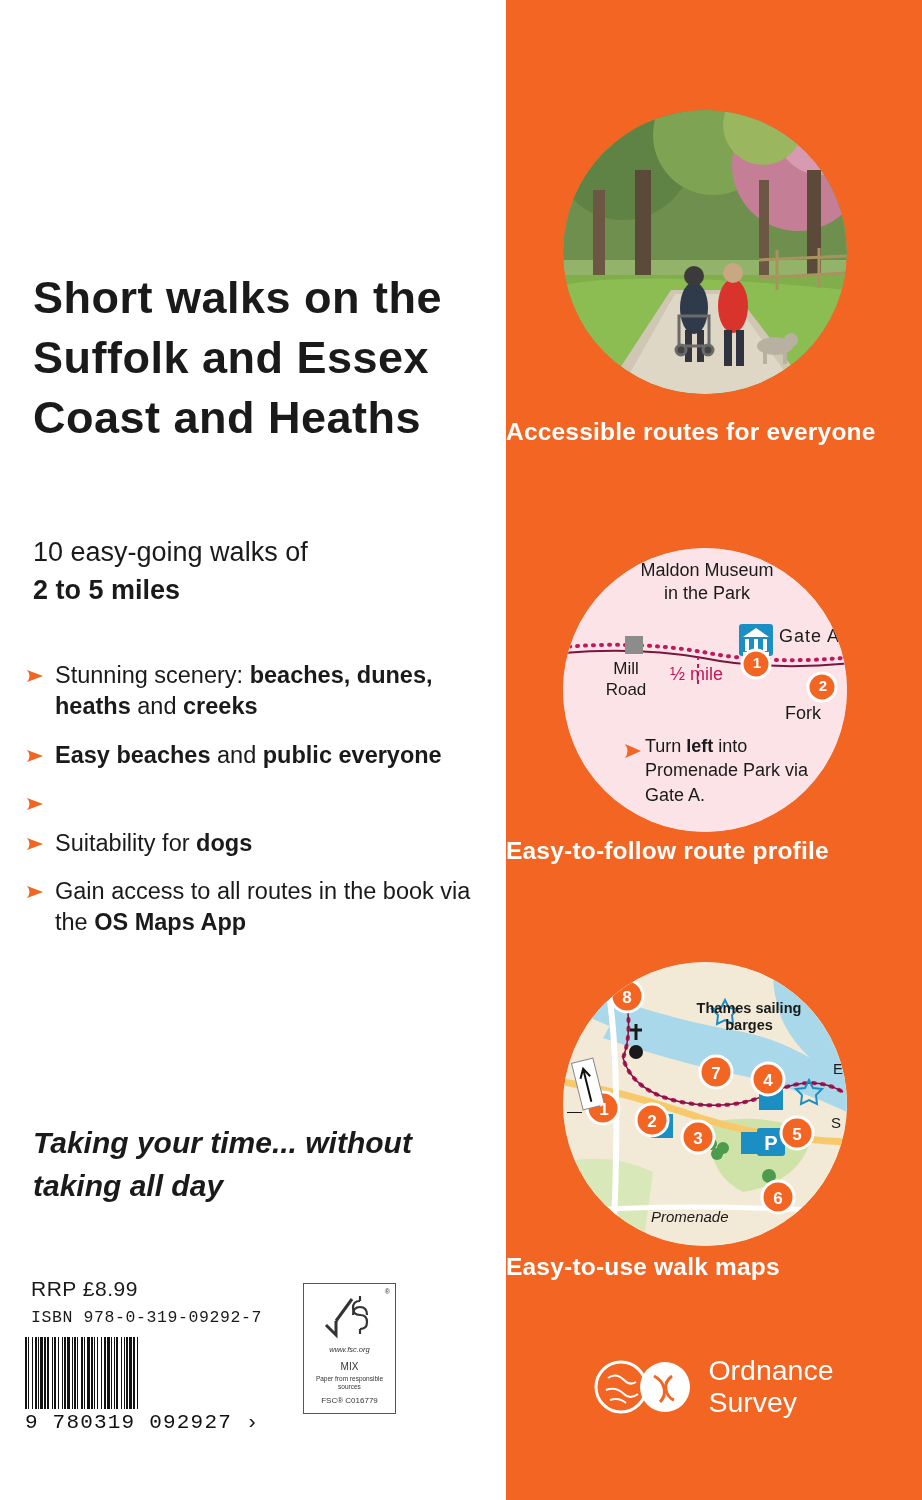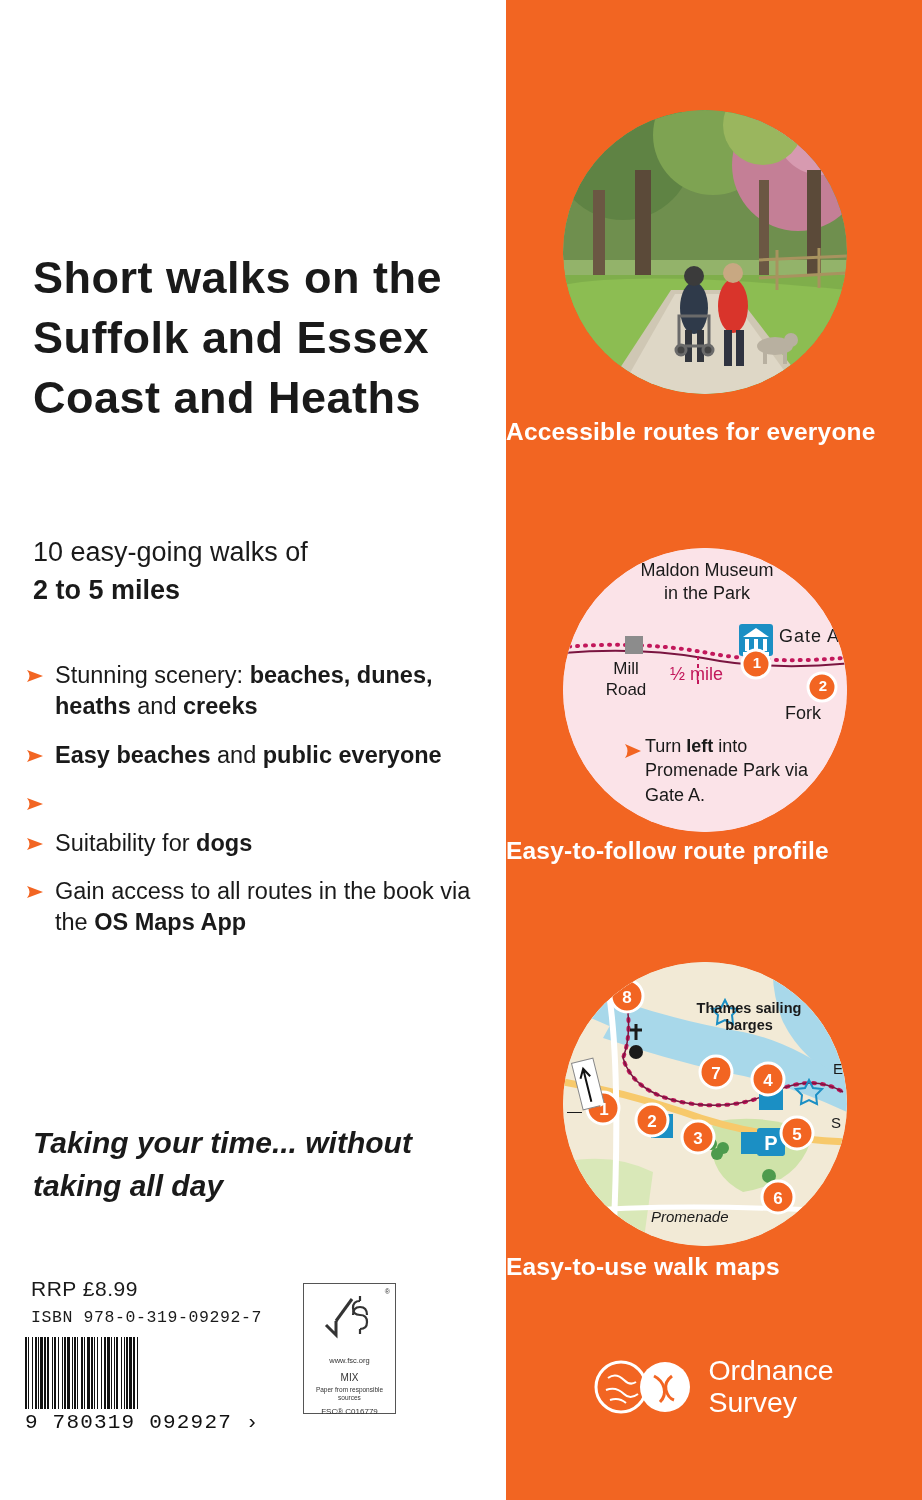--- a/index.html
+++ b/index.html
@@ -17,21 +17,21 @@
 
   
   .left {
     width: 506px; height: 100%;
     background: #ffffff;
     position: relative;
     padding: 0;
   }
   .title {
     position: absolute;
-    left: 33px; top: 248px;
+    left: 33px; top: 268px;
     width: 440px;
     font-size: 45px;
     line-height: 1.33;
     font-weight: 600;
     color: #1a1a1a;
     letter-spacing: 0.5px;
   }
   .subtitle {
     position: absolute;
     left: 33px; top: 533px;
@@ -123,21 +123,21 @@
     position: absolute;
     left: 303px; top: 1283px;
     width: 93px; height: 131px;
     border: 1.5px solid #555;
     background: #fff;
     text-align: center;
     padding-top: 6px;
   }
   .fsc .tree { width: 100%; height: 52px; display:flex; align-items:center; justify-content:center;}
   .fsc .reg { position:absolute; right:5px; top:4px; font-size:7px; color:#333;}
-  .fsc .url { font-size: 7.5px; color:#333; margin-top:14px;}
+  .fsc .url { font-size: 7.5px; color:#333; margin-top:3px;font-style:italic;}
   .fsc .mix { font-size: 10px; color:#333; margin-top: 7px; }
   .fsc .src { font-size: 6.5px; color:#333; line-height: 1.25; margin-top: 3px;}
   .fsc .code { font-size: 8px; color:#333; margin-top: 5px;}
 
   
   .right {
     width: 416px; height: 100%;
     background: #f26522;
     position: relative;
   }

